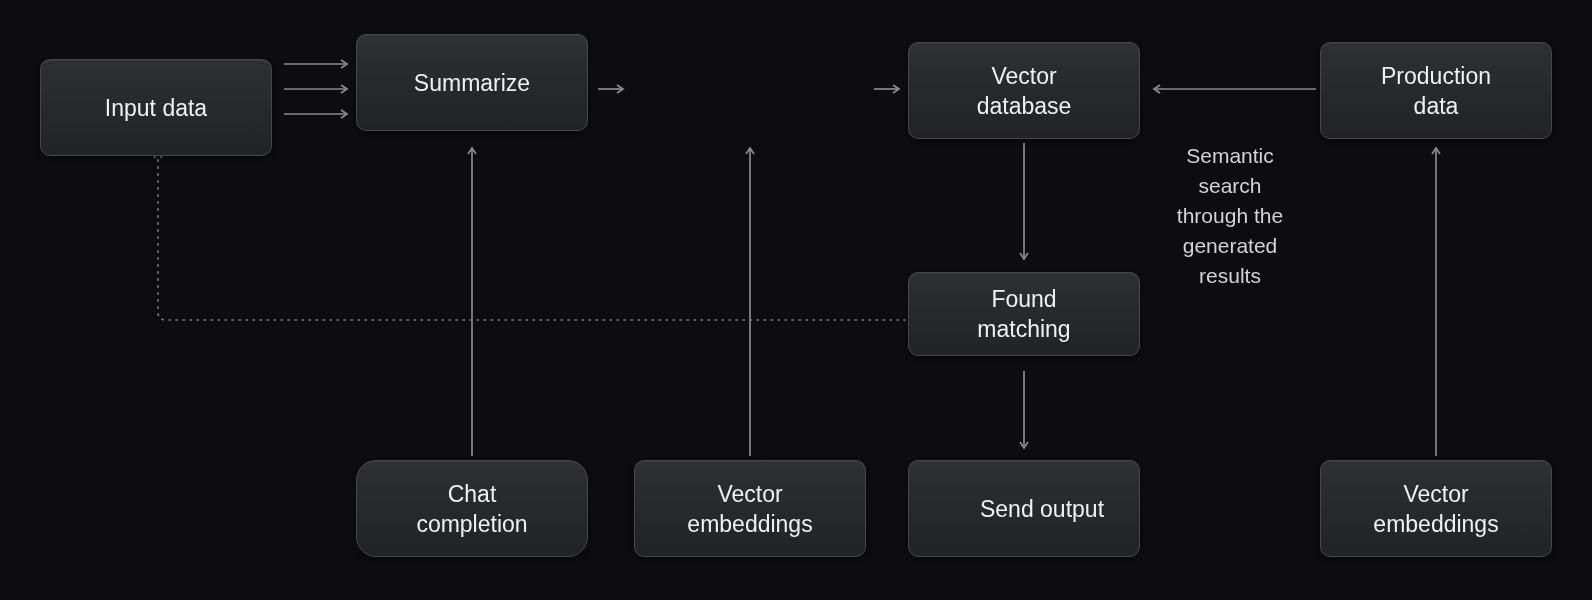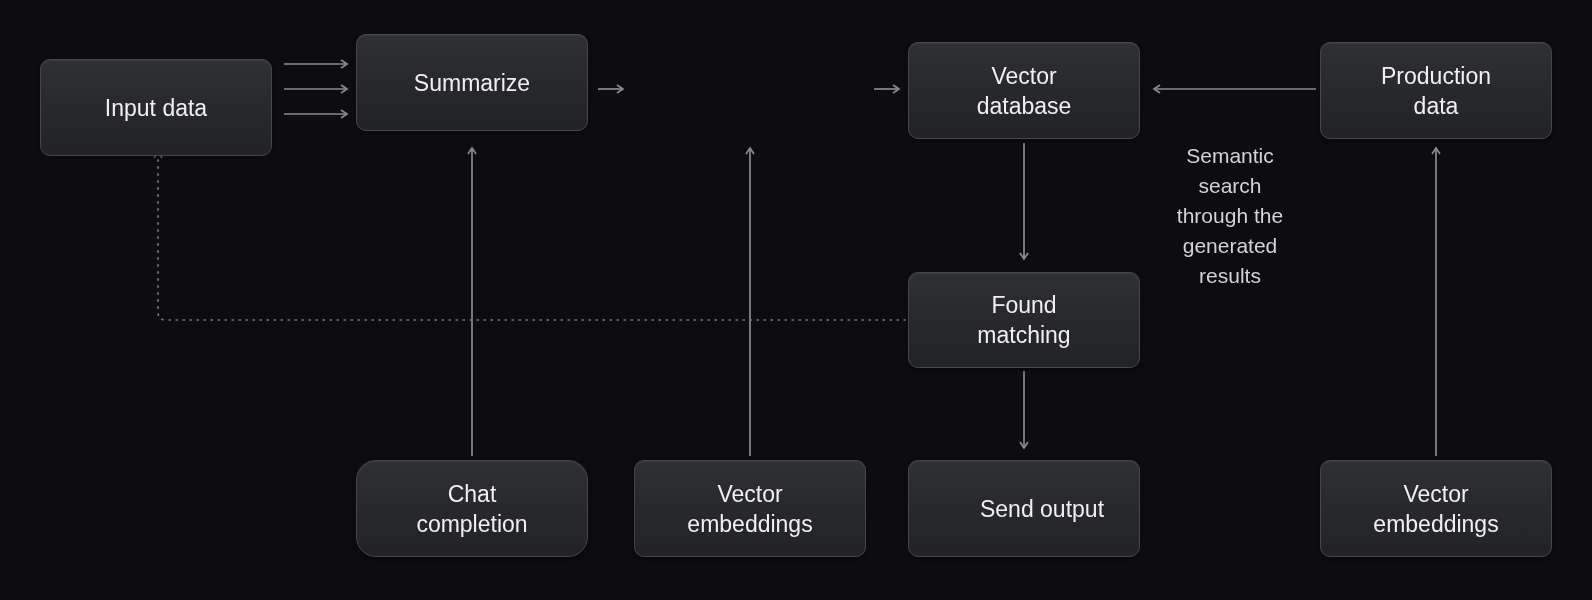--- a/index.html
+++ b/index.html
@@ -45,21 +45,21 @@
     line-height: 30px;
     text-align: center;
     white-space: pre-line;
   }
   
   #n-input-data        { left: 40px;   top: 42px; margin-top: 17px;  }
   #n-summarize         { left: 356px;  top: 34px;  }
   #n-vectorize-output  { left: 634px;  top: 42px;  }
   #n-vector-database   { left: 908px;  top: 42px;  }
   #n-production-data   { left: 1320px; top: 42px;  }
-  #n-found-matching    { left: 908px;  top: 272px; height: 96px; }
+  #n-found-matching    { left: 908px;  top: 272px; height: 84px; }
   #n-chat-completion   { left: 356px;  top: 460px; border-radius: 20px; }
   #n-vector-embeddings-left  { left: 634px;  top: 460px; }
   #n-send-output       { left: 908px;  top: 460px; padding-left: 36px; }
   #n-vector-embeddings-right { left: 1320px; top: 460px; }
   #note-semantic { left: 1145px; top: 109px; width: 170px; margin-top: 32px; }
   #note-improve  { left: 210px;  top: 330px; width: 216px; }
 </style>
 </head>
 <body>
 

